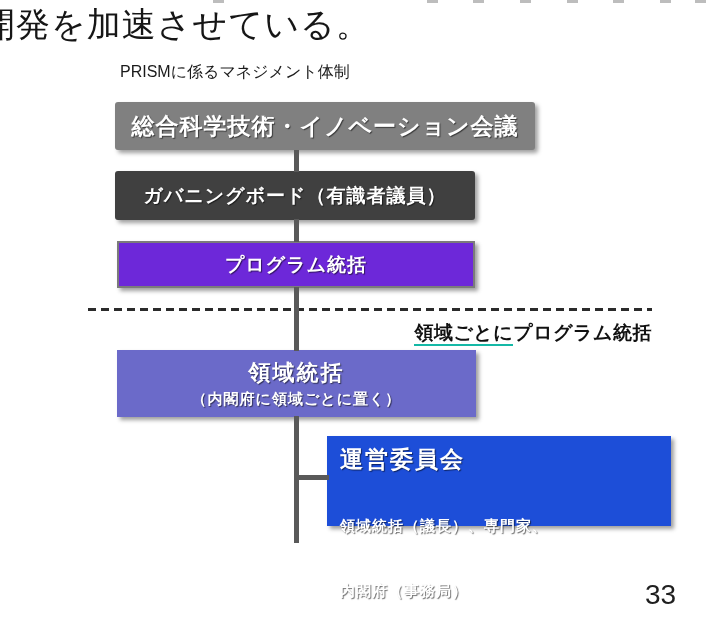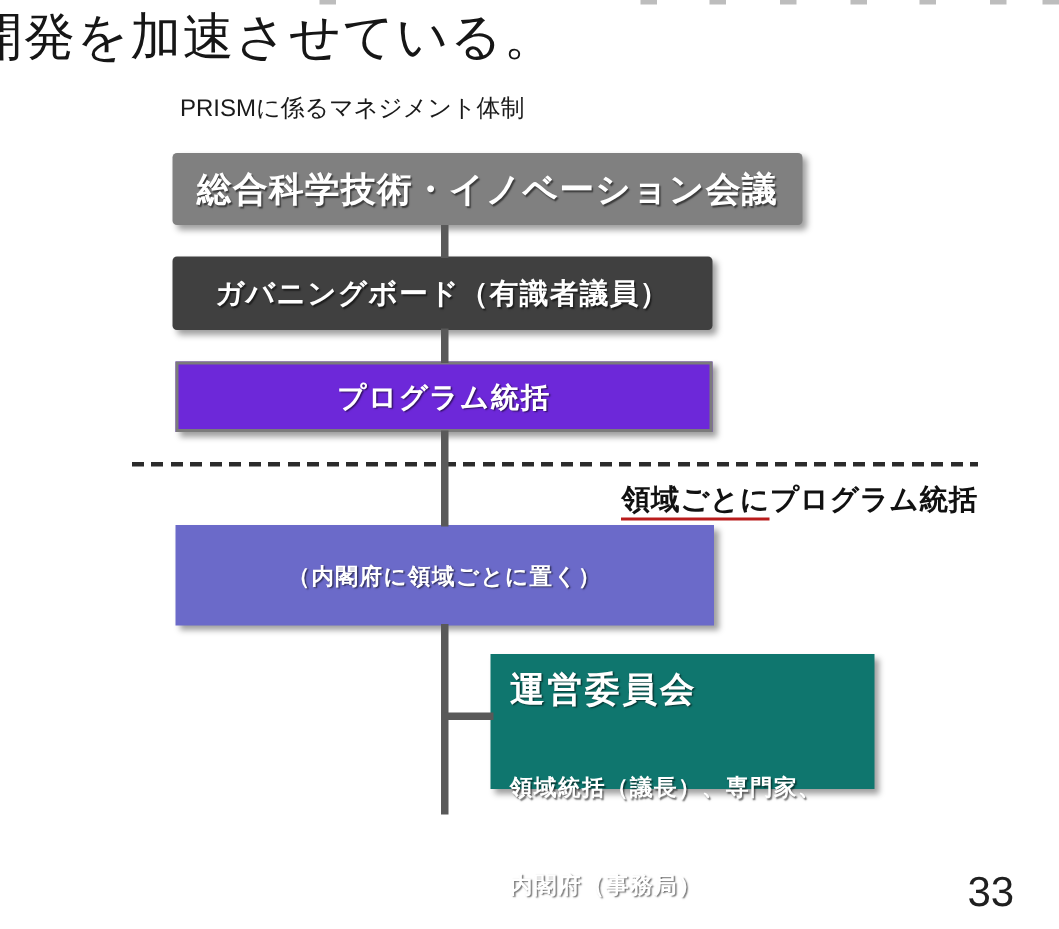--- a/index.html
+++ b/index.html
@@ -21,39 +21,39 @@
     position:absolute;display:flex;flex-direction:column;align-items:center;
     justify-content:center;color:#fff;font-weight:bold;text-align:center;
     box-shadow:3px 3px 4px rgba(0,0,0,0.38);box-sizing:border-box;
     text-shadow:1px 1px 1px rgba(0,0,0,0.55);white-space:nowrap;
   }
   .box-cstp{left:115px;top:102px;width:420px;height:48px;background:#808080;border-radius:3px;font-size:23px;letter-spacing:1px;}
   .box-gb{left:115px;top:171px;width:360px;height:49px;background:#404040;border-radius:3px;font-size:19px;letter-spacing:1px;}
   .box-pd{left:117px;top:241px;width:358px;height:47px;background:#6d28d9;border:2px solid #7b7b7b;font-size:19px;letter-spacing:1px;}
   .box-dd{left:117px;top:350px;width:359px;height:67px;background:#6b6ac9;font-size:22px;letter-spacing:2px;}
   .box-dd .sub{font-size:15px;letter-spacing:1px;margin-top:2px;}
-  .box-sc{left:327px;top:436px;width:256px;height:90px;background:#0f766e;align-items:flex-start;justify-content:flex-start;padding:10px 0 16px 13px;text-align:left;}
+  .box-sc{left:327px;top:436px;width:344px;height:90px;background:#1d4ed8;align-items:flex-start;justify-content:flex-start;padding:10px 0 16px 13px;text-align:left;}
   .box-sc .sc-title{font-size:23px;letter-spacing:2px;line-height:1.15;}
   .box-sc .sc-line{font-size:15px;letter-spacing:1px;line-height:1.35;margin-top:44px;}
   .box-orgs{left:108px;top:539px;width:433px;height:56px;background:#152169;font-size:20px;letter-spacing:1px;}
   .conn{position:absolute;left:294px;width:5px;background:#595959;z-index:2;}
   .conn-1{top:150px;height:22px;}
   .conn-2{top:219px;height:23px;}
   .conn-3{top:287px;height:64px;}
   .conn-4{top:416px;height:127px;}
   .conn-branch{position:absolute;left:296px;top:475px;width:33px;height:5px;background:#595959;z-index:2;}
   .dashed-separator{
     position:absolute;left:88px;top:308px;width:564px;height:3px;z-index:1;
     background:repeating-linear-gradient(90deg,#2b2b2b 0 8px,transparent 8px 13px);
   }
   .annotation{
     position:absolute;left:340px;top:320px;width:312px;text-align:right;
     font-size:19px;font-weight:bold;color:#111;white-space:nowrap;letter-spacing:0.5px;
   }
-  .annotation .u{border-bottom:2px solid #b91c1c;padding-bottom:1px;}
+  .annotation .u{border-bottom:2px solid #14b8a6;padding-bottom:1px;}
   .page-number{position:absolute;left:645px;top:579px;font-size:28px;color:#1f1f1f;}
 </style>
 </head>
 <body>
 
 <div id="stage">
 
   <span class="top-remnant" style="left:213px"></span>
   <span class="top-remnant" style="left:427px"></span>
   <span class="top-remnant" style="left:473px"></span>
@@ -84,20 +84,21 @@
   </div>
 
   <div class="conn conn-3"></div>
 
   <div class="dashed-separator"></div>
   <div class="annotation">
     <span class="u">領域ごとに</span><span>プログラム統括</span>
   </div>
 
   <div class="box box-dd">
+    <span>領域統括</span>
     <span class="sub">（内閣府に領域ごとに置く）</span>
   </div>
 
   <div class="conn conn-4"></div>
   <div class="conn-branch"></div>
 
   <div class="box box-sc">
     <span class="sc-title">運営委員会</span>
     <span class="sc-line">領域統括（議長）、専門家、</span>
     <span class="sc-line">内閣府（事務局）</span>

